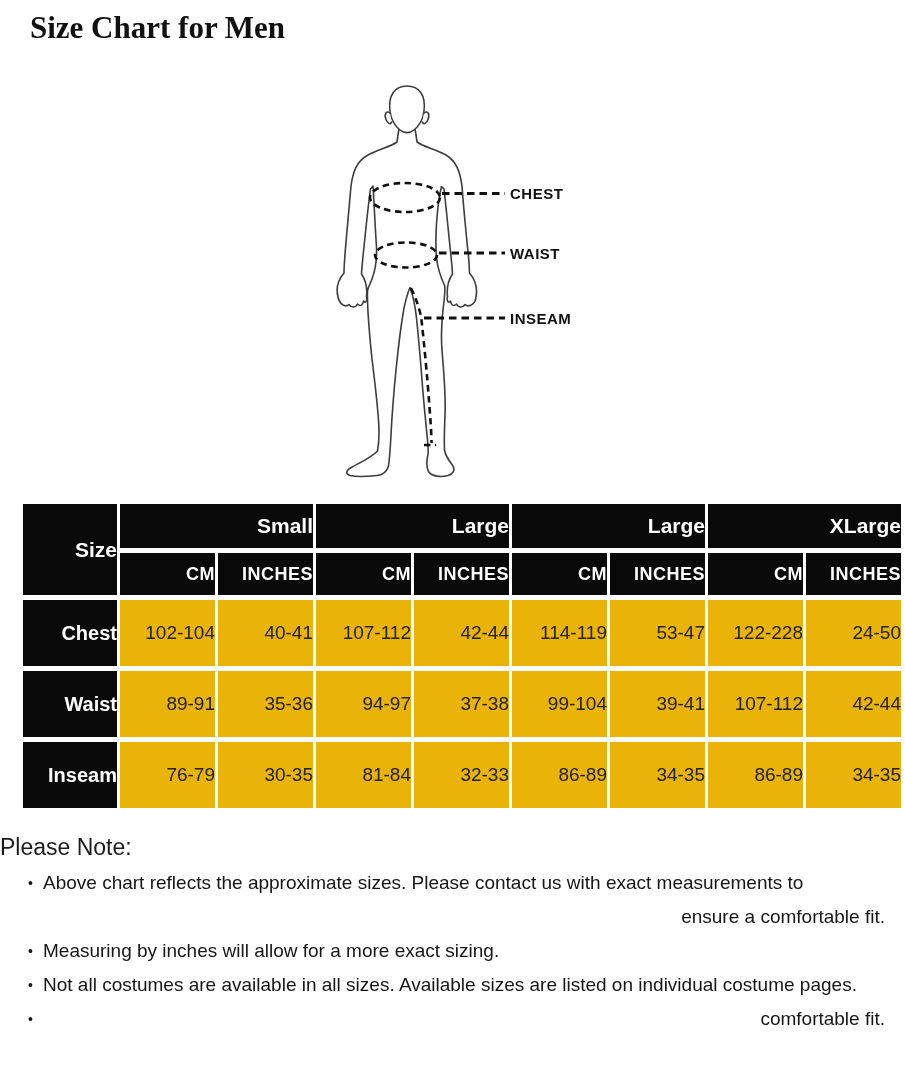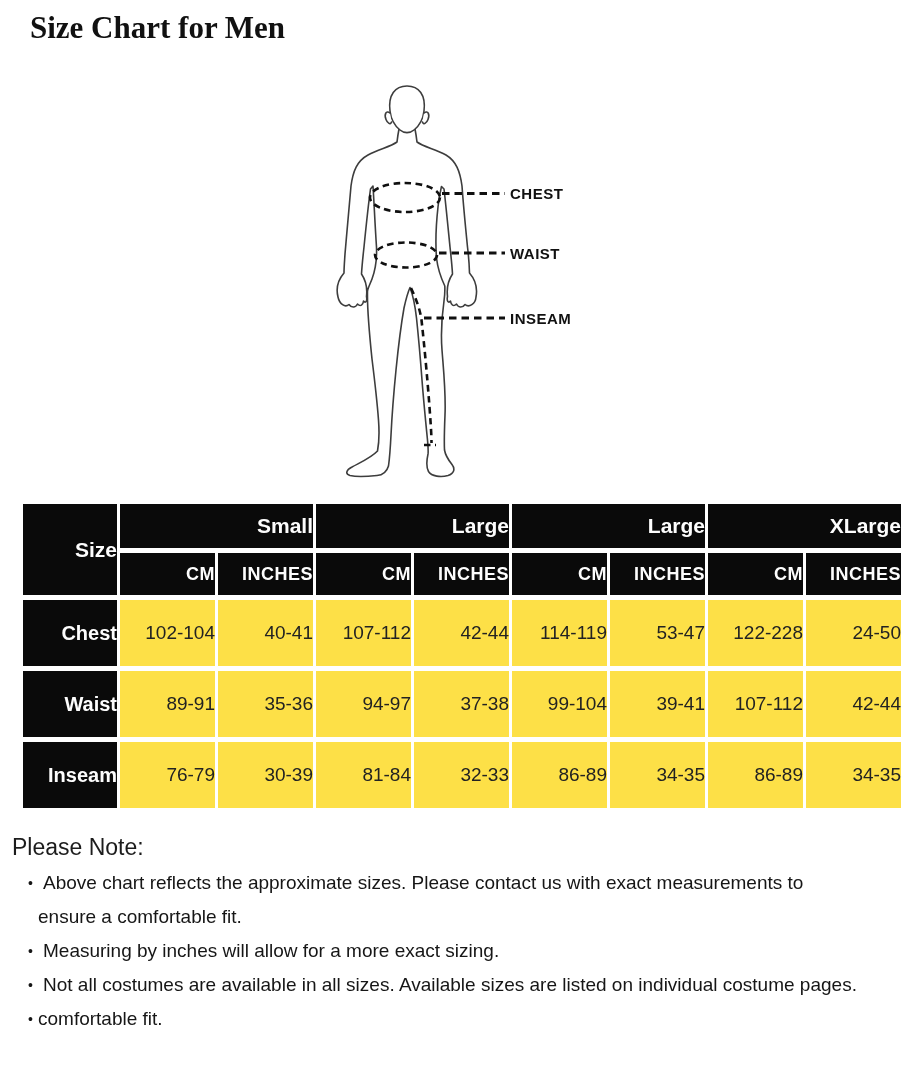--- a/index.html
+++ b/index.html
@@ -28,34 +28,34 @@
   }
   table.size-chart th,table.size-chart td{
     text-align:right;vertical-align:middle;padding:0;overflow:hidden;
   }
   th.hdr{background:#0a0a0a;color:#fdfdfd;}
   tr.group-row th{height:44px;font-size:21px;font-weight:bold;}
   tr.group-row th.size-th{font-size:21px;}
   tr.unit-row th{height:42px;font-size:18px;font-weight:bold;letter-spacing:0.5px;}
   tbody th.hdr{font-size:20px;font-weight:bold;}
   tbody tr{height:66px;}
-  td.cell{background:#fde047;color:#222;font-size:19px;font-weight:normal;}
+  td.cell{background:#eab308;color:#222;font-size:19px;font-weight:normal;}
   
   .notes-title{
-    position:absolute;left:12px;top:833px;font-size:23px;color:#1c1c1c;line-height:28px;
+    position:absolute;left:0;top:833px;font-size:23px;color:#1c1c1c;line-height:28px;
   }
   .notes{position:absolute;left:0;top:866px;width:905px;}
   .note-line{
     position:relative;padding-left:43px;padding-right:20px;
     font-size:19px;line-height:34px;color:#161616;white-space:nowrap;
   }
   .note-line .bullet{
     position:absolute;left:28px;top:0;font-size:14px;line-height:34px;color:#161616;
   }
-  .note-line.cont{padding-left:38px;}
+  .note-line.cont{padding-left:38px;text-align:right;}
 </style>
 </head>
 <body>
 
 <h1 class="page-title">Size Chart for Men</h1>
 
 <div class="figure-wrap">
   <svg width="320" height="420" viewBox="0 0 320 420">
 
     <path class="outline" d="
@@ -192,21 +192,21 @@
       <td class="cell">94-97</td>
       <td class="cell">37-38</td>
       <td class="cell">99-104</td>
       <td class="cell">39-41</td>
       <td class="cell">107-112</td>
       <td class="cell">42-44</td>
     </tr>
     <tr>
       <th class="hdr">Inseam</th>
       <td class="cell">76-79</td>
-      <td class="cell">30-39</td>
+      <td class="cell">30-35</td>
       <td class="cell">81-84</td>
       <td class="cell">32-33</td>
       <td class="cell">86-89</td>
       <td class="cell">34-35</td>
       <td class="cell">86-89</td>
       <td class="cell">34-35</td>
     </tr>
   </tbody>
 </table>
 

